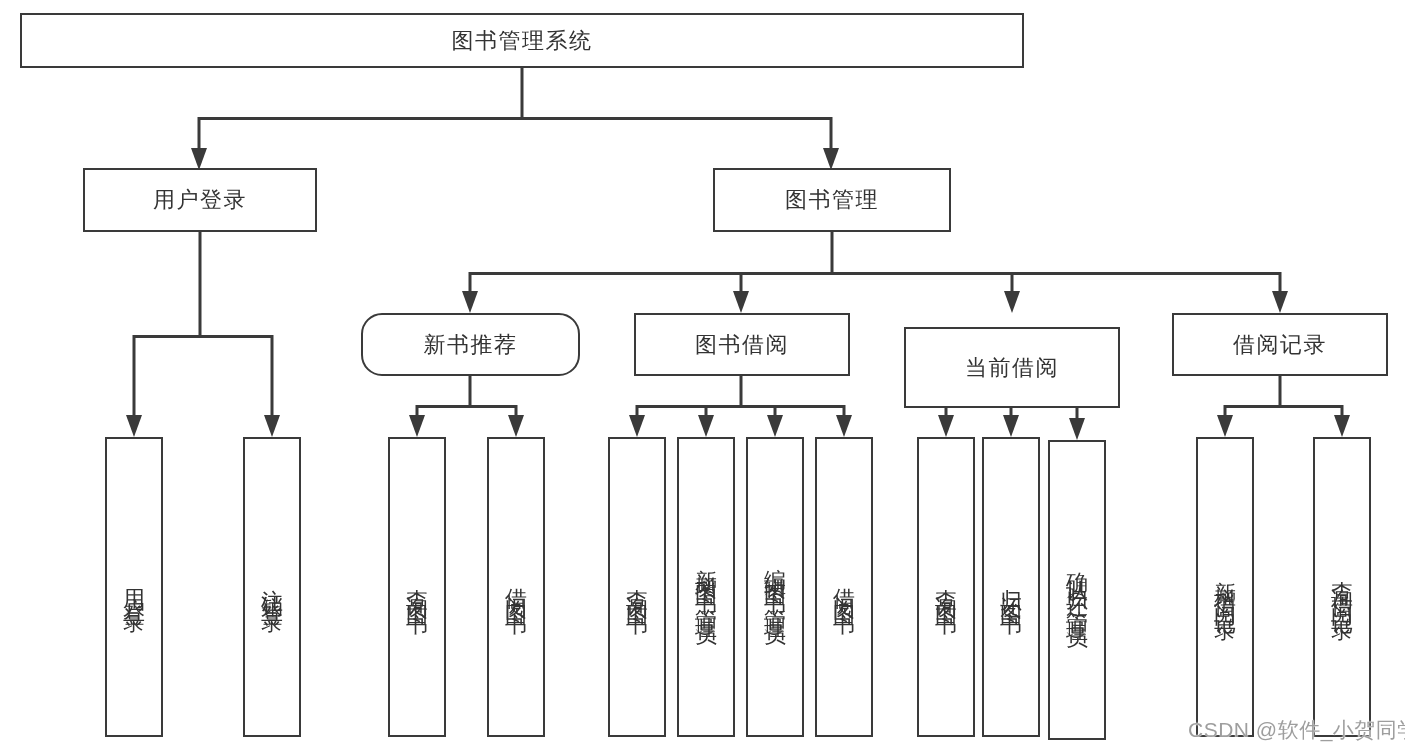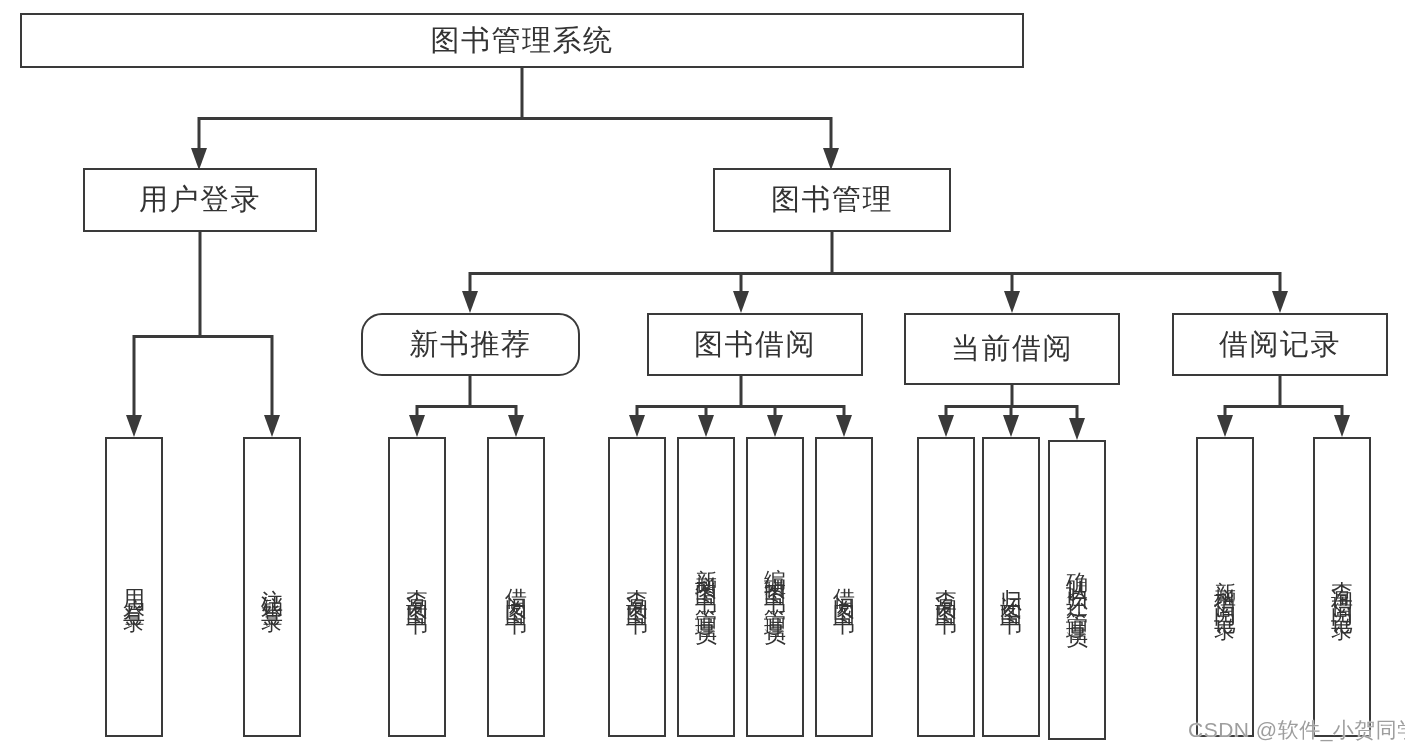--- a/index.html
+++ b/index.html
@@ -12,21 +12,21 @@
     font-family:"Liberation Sans","DejaVu Sans",sans-serif;
     overflow:hidden;
   }
   svg.connectors{position:absolute;left:0;top:0;z-index:0;}
   .node{
     position:absolute; box-sizing:border-box; background:#fff;
     border:2.5px solid var(--line); color:var(--text); z-index:1;
   }
   .hbox{
     display:flex; align-items:center; justify-content:center;
-    font-size:29px; letter-spacing:1.5px; white-space:nowrap;
+    font-size:22px; letter-spacing:1.5px; white-space:nowrap;
   }
   .vbox{
     width:58px; height:300px;
     writing-mode:vertical-rl; text-orientation:mixed;
     text-align:center; line-height:53px;
     font-size:22px; letter-spacing:8px;
   }
   .watermark{
     position:absolute; left:1188px; top:716px; z-index:2;
     font-size:21px; color:var(--watermark); letter-spacing:0.5px;
@@ -76,22 +76,22 @@
     <polygon points="1217,415 1233,415 1225,437" fill="var(--line)"></polygon>
     <polygon points="1334,415 1350,415 1342,437" fill="var(--line)"></polygon>
   </svg>
 
   <div class="node hbox" style="left:20px;top:13px;width:1004px;height:55px;">图书管理系统</div>
 
   <div class="node hbox" style="left:83px;top:168px;width:234px;height:64px;">用户登录</div>
   <div class="node hbox" style="left:713px;top:168px;width:238px;height:64px;">图书管理</div>
 
   <div class="node hbox" style="left:361px;top:313px;width:219px;height:63px;border-radius:21px;">新书推荐</div>
-  <div class="node hbox" style="left:647px;top:313px;width:216px;height:63px;">图书借阅</div>
-  <div class="node hbox" style="left:904px;top:313px;width:216px;height:72px;">当前借阅</div>
+  <div class="node hbox" style="left:634px;top:313px;width:216px;height:63px;">图书借阅</div>
+  <div class="node hbox" style="left:904px;top:327px;width:216px;height:81px;">当前借阅</div>
   <div class="node hbox" style="left:1172px;top:313px;width:216px;height:63px;">借阅记录</div>
 
   <div class="node vbox" style="left:105px;top:437px;">用户登录</div>
   <div class="node vbox" style="left:243px;top:437px;">注销登录</div>
 
   <div class="node vbox" style="left:388px;top:437px;">查询图书</div>
   <div class="node vbox" style="left:487px;top:437px;">借阅图书</div>
 
   <div class="node vbox" style="left:608px;top:437px;">查询图书</div>
   <div class="node vbox" style="left:677px;top:437px;">新增图书（管理员）</div>

